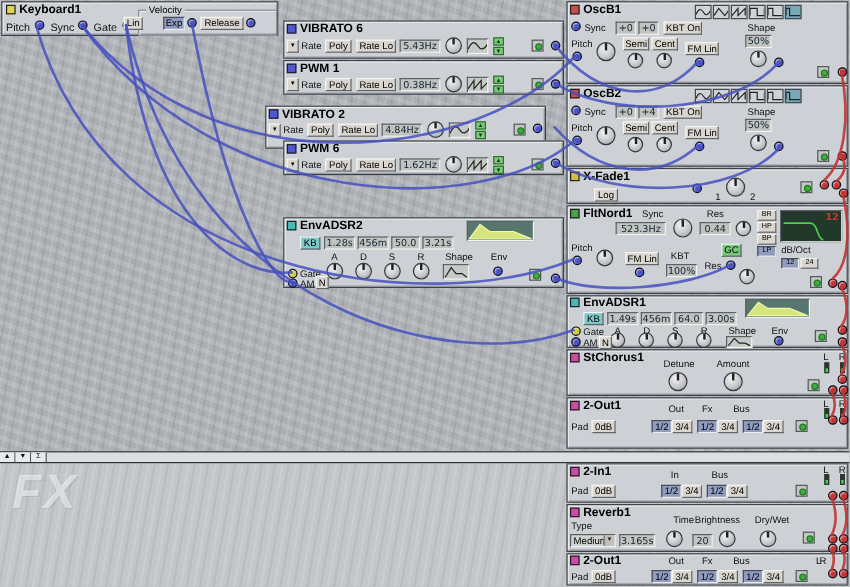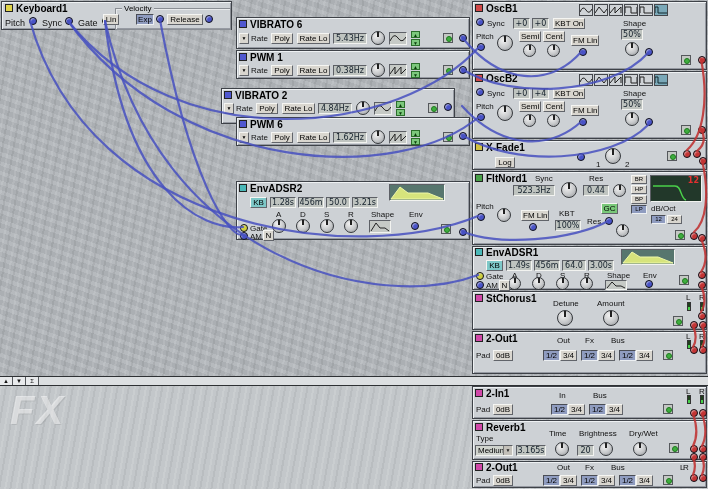--- a/index.html
+++ b/index.html
@@ -553,21 +553,21 @@
   <span class="meter" style="left:227px;top:8px">
         <i></i>
       </span>
   <span class="conn c-red" style="left:217px;top:22px"></span>
   <span class="conn c-red" style="left:226px;top:22px"></span>
 </div>
 
 <div class="module" style="left:472px;top:420px;width:235px;height:40px">
   <span class="micon" style="left:2px;top:2px;background:#d048a8"></span>
   <span class="mtitle" style="left:13px;top:2px">Reverb1</span>
-  <span class="lbl sm" style="left:76px;top:9px">Time</span>
+  <span class="lbl sm" style="left:88px;top:9px">Time</span>
   <span class="lbl sm" style="left:106px;top:9px">Brightness</span>
   <span class="lbl sm" style="left:156px;top:9px">Dry/Wet</span>
   <span class="lbl sm" style="left:3px;top:14px">Type</span>
   <span class="combo" style="left:2px;top:24px;width:38px"><span>Medium</span><span class="arr">▼</span></span>
   <span class="disp" style="left:43px;top:24px;width:30px">3.165s</span>
   <span class="knob k14" style="left:82px;top:21px">
         <i></i>
       </span>
   <span class="disp" style="left:104px;top:24px;width:17px">20</span>
   <span class="knob k14" style="left:126px;top:21px">

